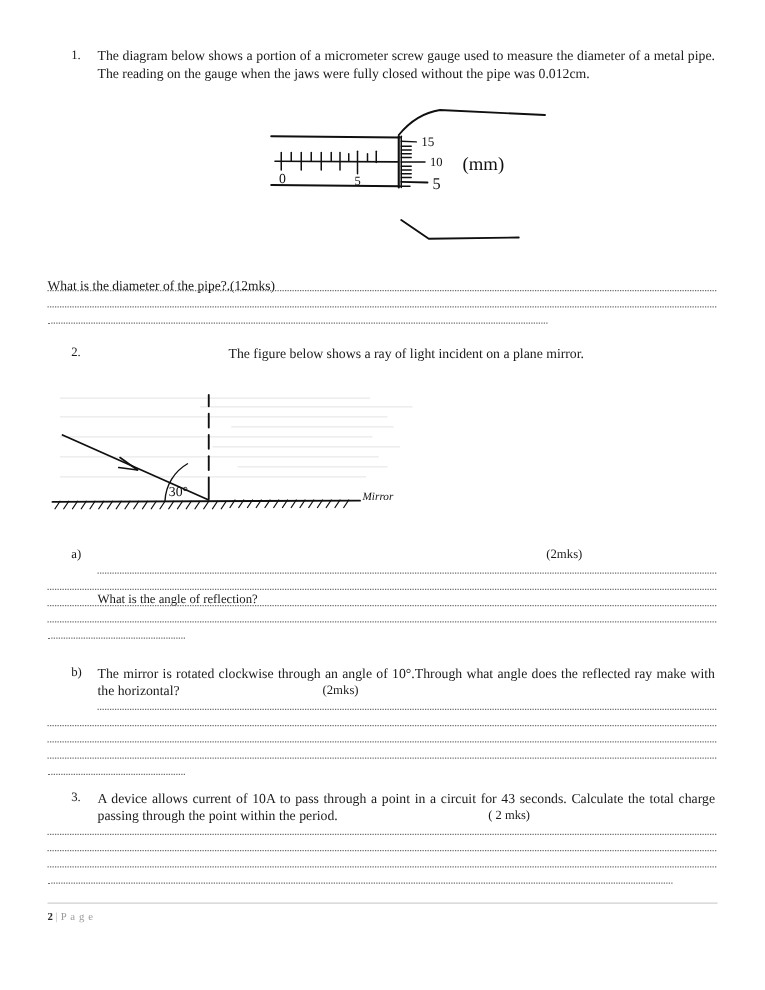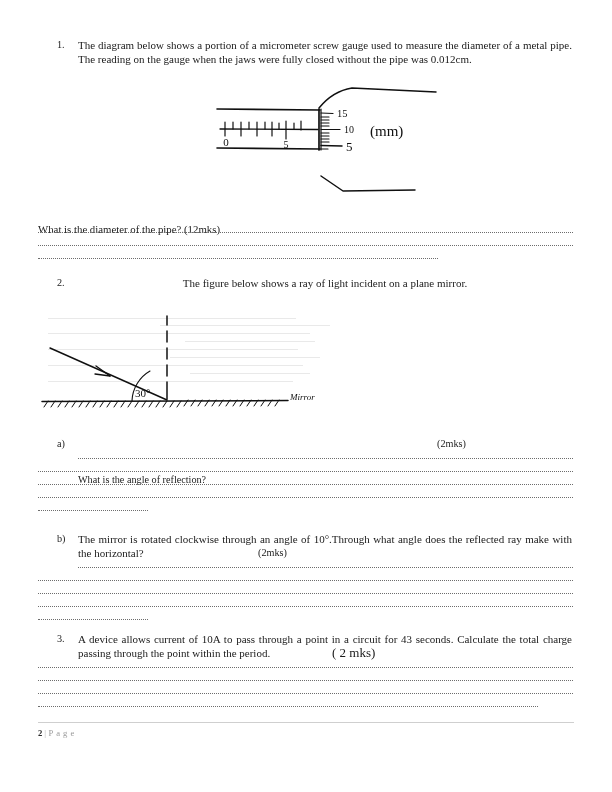--- a/index.html
+++ b/index.html
@@ -248,21 +248,21 @@
   <div class="plain" style="left:258px; top:546px; width:70px; font-size:10.2px;">(2mks)</div>
 
   <div class="dotline" style="left:78px; top:566px; width:495px;"></div>
   <div class="dotline" style="left:38px; top:579px; width:535px;"></div>
   <div class="dotline" style="left:38px; top:592px; width:535px;"></div>
   <div class="dotline" style="left:38px; top:605px; width:535px;"></div>
   <div class="dotline" style="left:38px; top:618px; width:110px;"></div>
 
   <div class="qnum" style="left:57px; top:632px; width:16px;">3.</div>
   <div class="qitem" style="left:78px; top:632px; width:494px;">A device allows current of 10A to pass through a point in a circuit for 43 seconds. Calculate the total charge passing through the point within the period.</div>
-  <div class="plain" style="left:332px; top:646px; width:80px; font-size:13px;">( 2 mks)</div>
+  <div class="plain" style="left:344px; top:646px; width:80px; font-size:10px;text-align:right;">( 2 mks)</div>
 
   <div class="dotline" style="left:38px; top:666px; width:535px;"></div>
   <div class="dotline" style="left:38px; top:679px; width:535px;"></div>
   <div class="dotline" style="left:38px; top:692px; width:535px;"></div>
   <div class="dotline" style="left:38px; top:705px; width:500px;"></div>
 
   <div class="footer-rule"></div>
   <div class="footer-text">
     <span class="pno">2</span><span class="bar">|</span><span>P a g e</span>
   </div>

